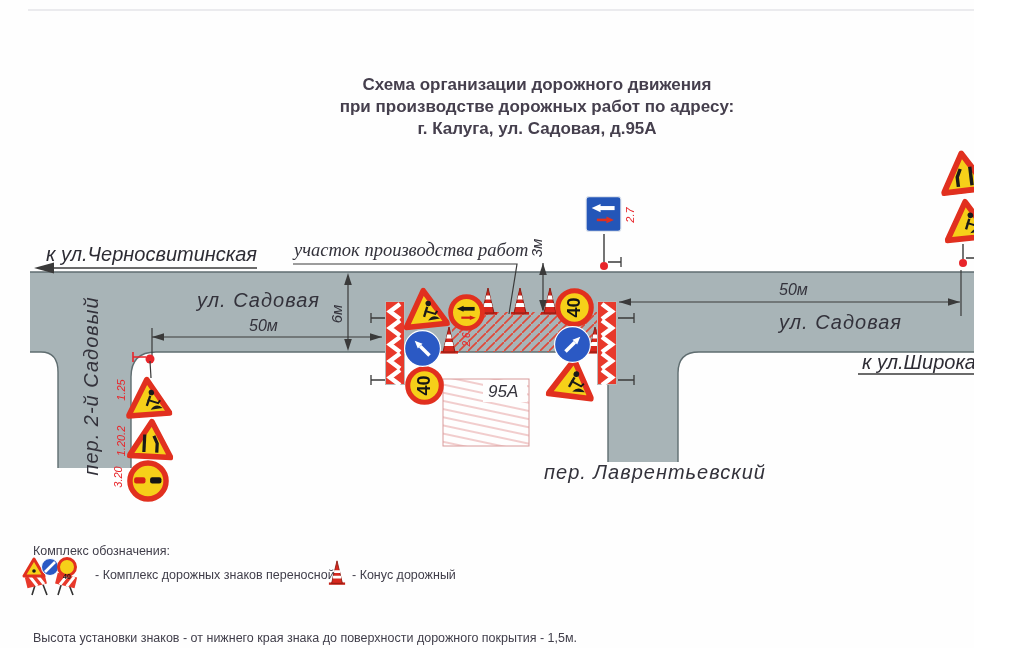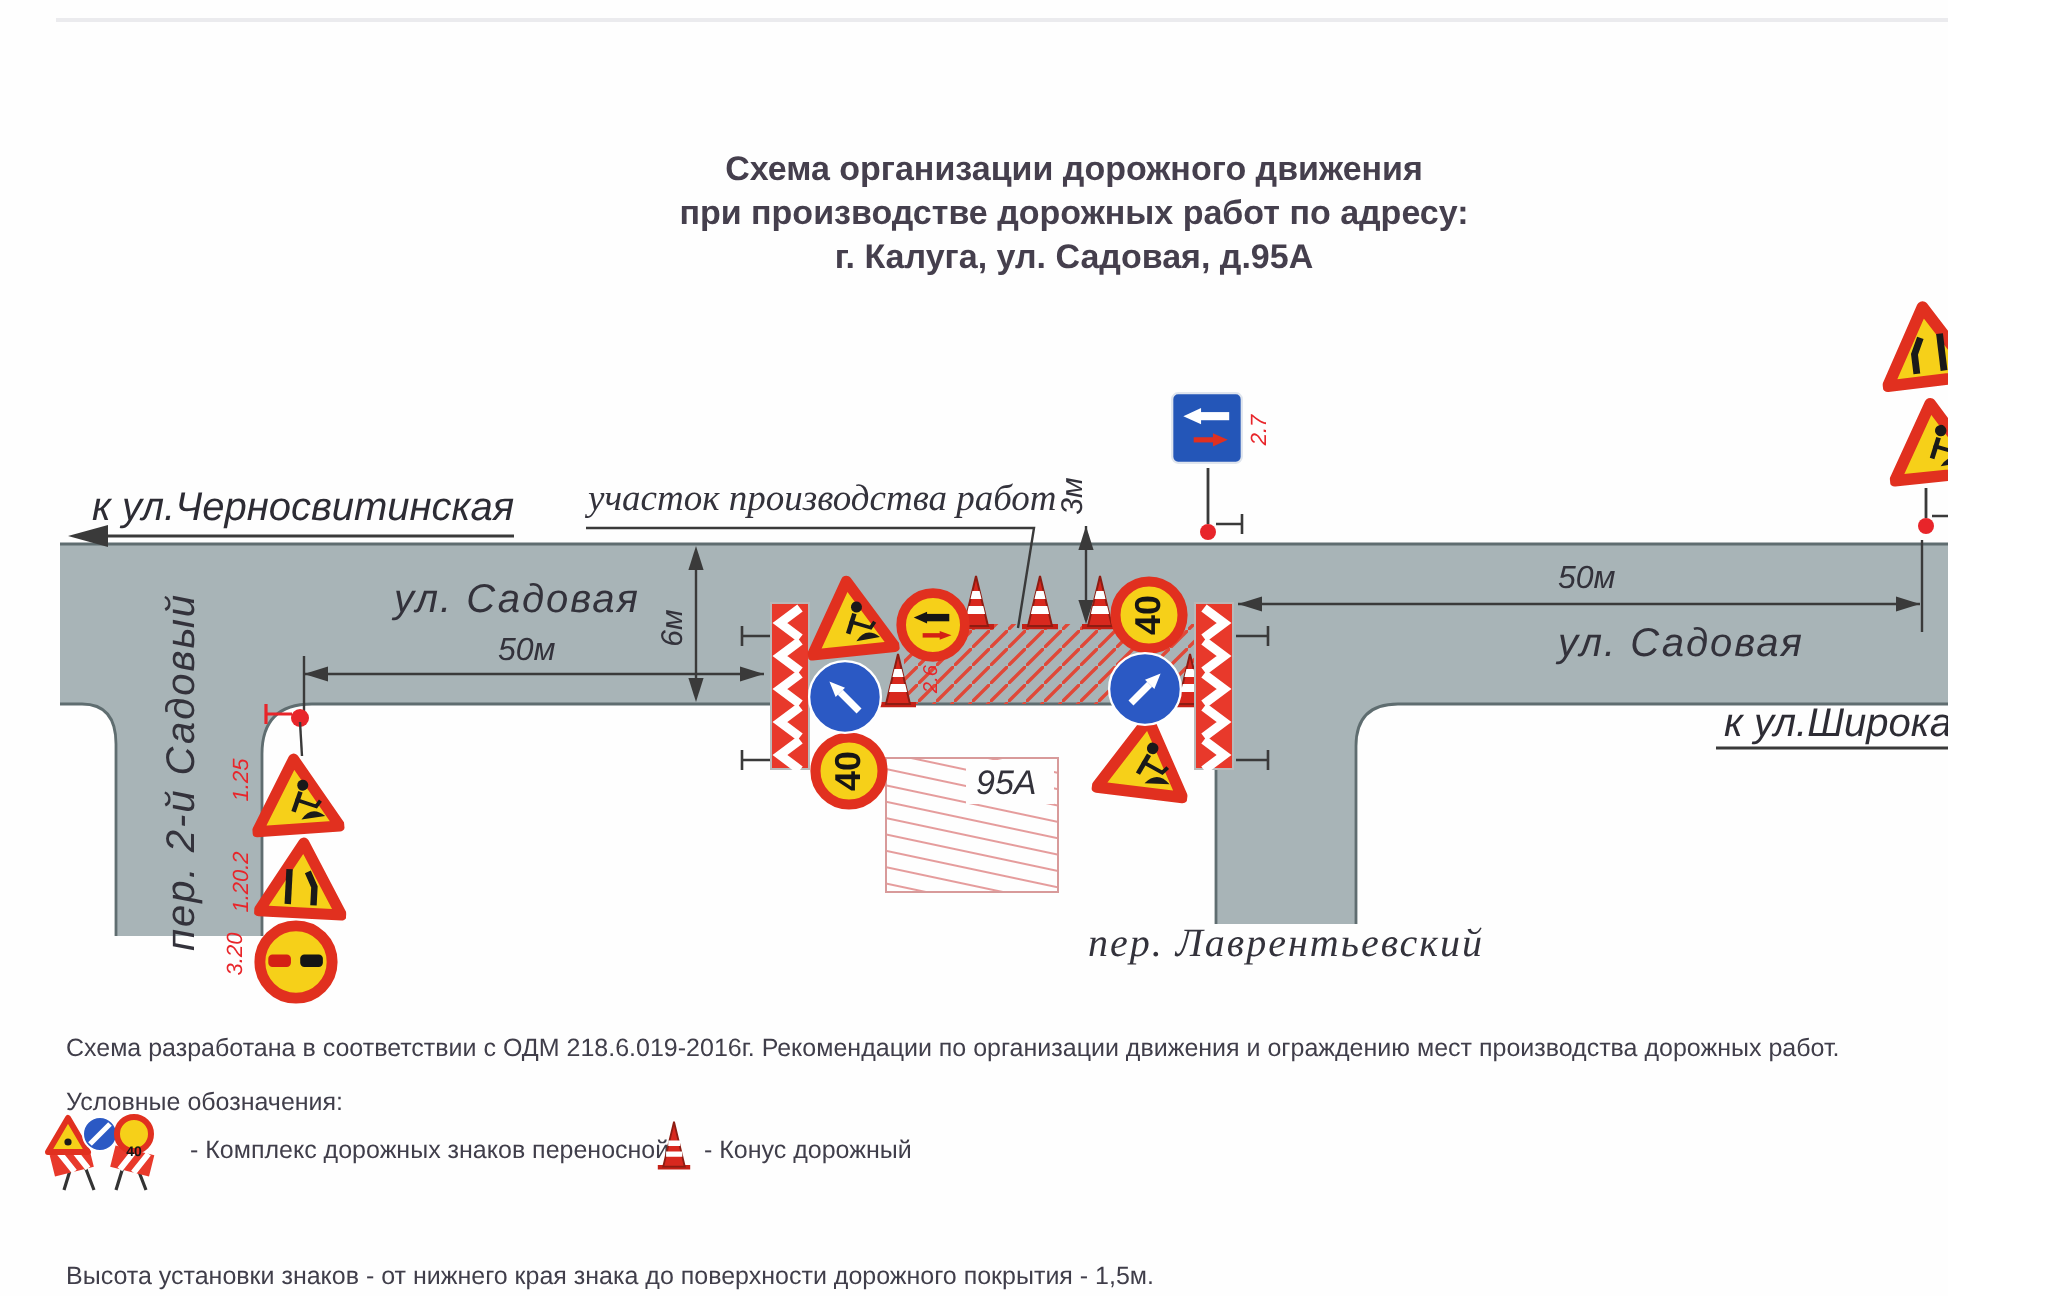--- a/index.html
+++ b/index.html
@@ -142,21 +142,21 @@
     <div>Схема организации дорожного движения</div>
     <div>при производстве дорожных работ по адресу:</div>
     <div>г. Калуга, ул. Садовая, д.95А</div>
   </div>
 
   <div class="lbl dir" style="left:46px; top:243px;">к ул.Черносвитинская</div>
   <div class="lbl dir" style="left:862px; top:351px;">к ул.Широкая</div>
   <div class="lbl" style="left:294px; top:240px; font-size:18.5px;font-family:Liberation Serif, serif;">участок производства работ</div>
   <div class="lbl street" style="left:197px; top:289px;">ул. Садовая</div>
   <div class="lbl street" style="left:779px; top:311px;">ул. Садовая</div>
-  <div class="lbl street" style="left:544px; top:461px;font-family:Liberation Serif, serif;">пер. Лаврентьевский</div>
+  <div class="lbl street" style="left:544px; top:461px;">пер. Лаврентьевский</div>
   <div class="vlabel street" style="left:1px; top:376px; width:180px; height:20px; color:#33323b;">пер. 2-й Садовый</div>
   <div class="lbl dim" style="left:249px; top:317px;">50м</div>
   <div class="lbl dim" style="left:779px; top:281px;">50м</div>
   <div class="vlabel" style="left:318px; top:306px; width:36px; height:16px; font-size:15px; color:#33323b;">6м</div>
   <div class="vlabel" style="left:518px; top:240px; width:36px; height:16px; font-size:15px; color:#33323b;">3м</div>
   <div class="lbl" style="left:488px; top:382px; font-size:17px;">95А</div>
 
   <div class="vlabel code" style="left:610px; top:208px; width:40px; height:14px;">2.7</div>
   <div class="vlabel code" style="left:972px; top:169px; width:44px; height:14px;">1.20.3</div>
   <div class="vlabel code" style="left:973px; top:217px; width:44px; height:14px;">1.25</div>
@@ -291,22 +291,21 @@
   <div class="sign" style="left:585px; top:195px; width:37px; height:38px;">
     <svg viewBox="0 0 100 100">
         <rect x="3" y="3" width="94" height="94" rx="8" fill="#2456b8" stroke="#dfe5ee" stroke-width="3"></rect>
       <path d="M80,34 L38,34" stroke="#ffffff" stroke-width="11"></path>
         <polygon points="18,34 42,23 42,45" fill="#ffffff"></polygon>
       <path d="M32,66 L60,66" stroke="#e03020" stroke-width="7"></path>
         <polygon points="78,66 58,57 58,75" fill="#e03020"></polygon>
       </svg>
   </div>
 
-  <div class="note" style="left:33px; top:517px;">Схема разработана в соответствии с ОДМ 218.6.019-2016г. Рекомендации по организации движения и ограждению мест производства дорожных работ.</div>
-  <div class="note" style="left:33px; top:544px;">Условные обозначения:</div>
+  <div class="note" style="left:33px; top:544px;">Комплекс обозначения:</div>
 
   <div class="legend-ic" style="left:22px; top:556px; width:62px; height:40px;">
     <svg viewBox="0 0 62 40" width="62" height="40">
       <path d="M14,26 L10,39 M20,26 L25,39 M40,26 L36,39 M46,26 L51,39" stroke="#333" stroke-width="1.6" fill="none"></path>
       <g transform="rotate(-14 14 25)">
           <rect x="4" y="19" width="20" height="11" fill="#e8392b"></rect>
           <path d="M9,19 L14,30 M16,19 L21,30" stroke="#fff" stroke-width="3"></path>
         </g>
       <g transform="rotate(14 44 25)">
           <rect x="34" y="19" width="20" height="11" fill="#e8392b"></rect>

